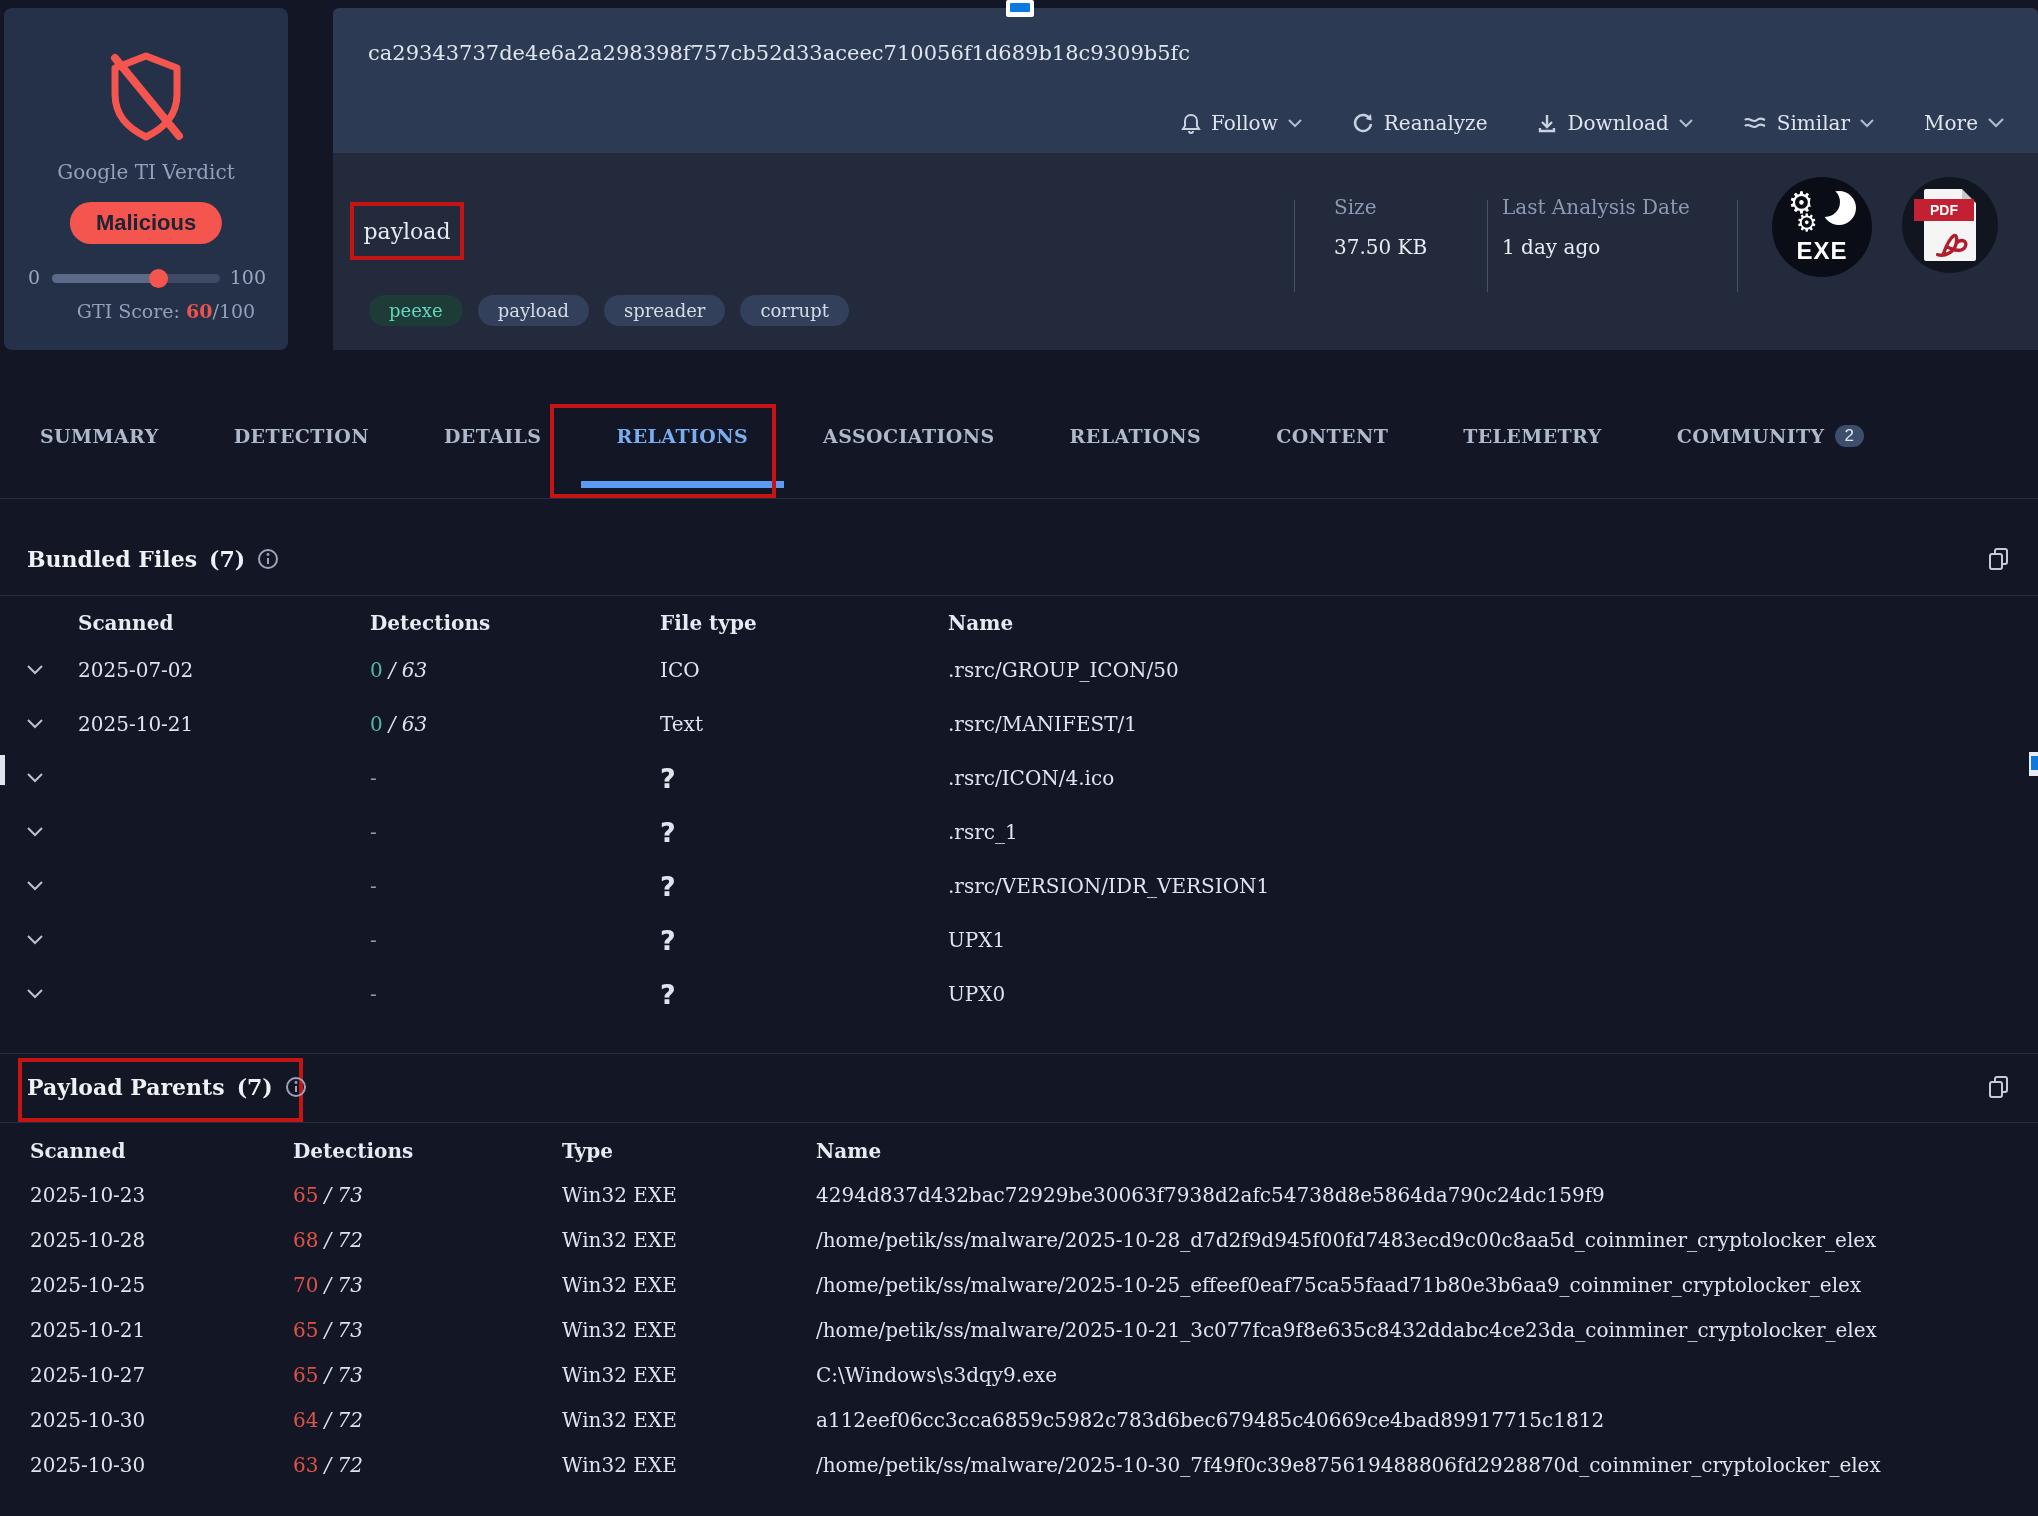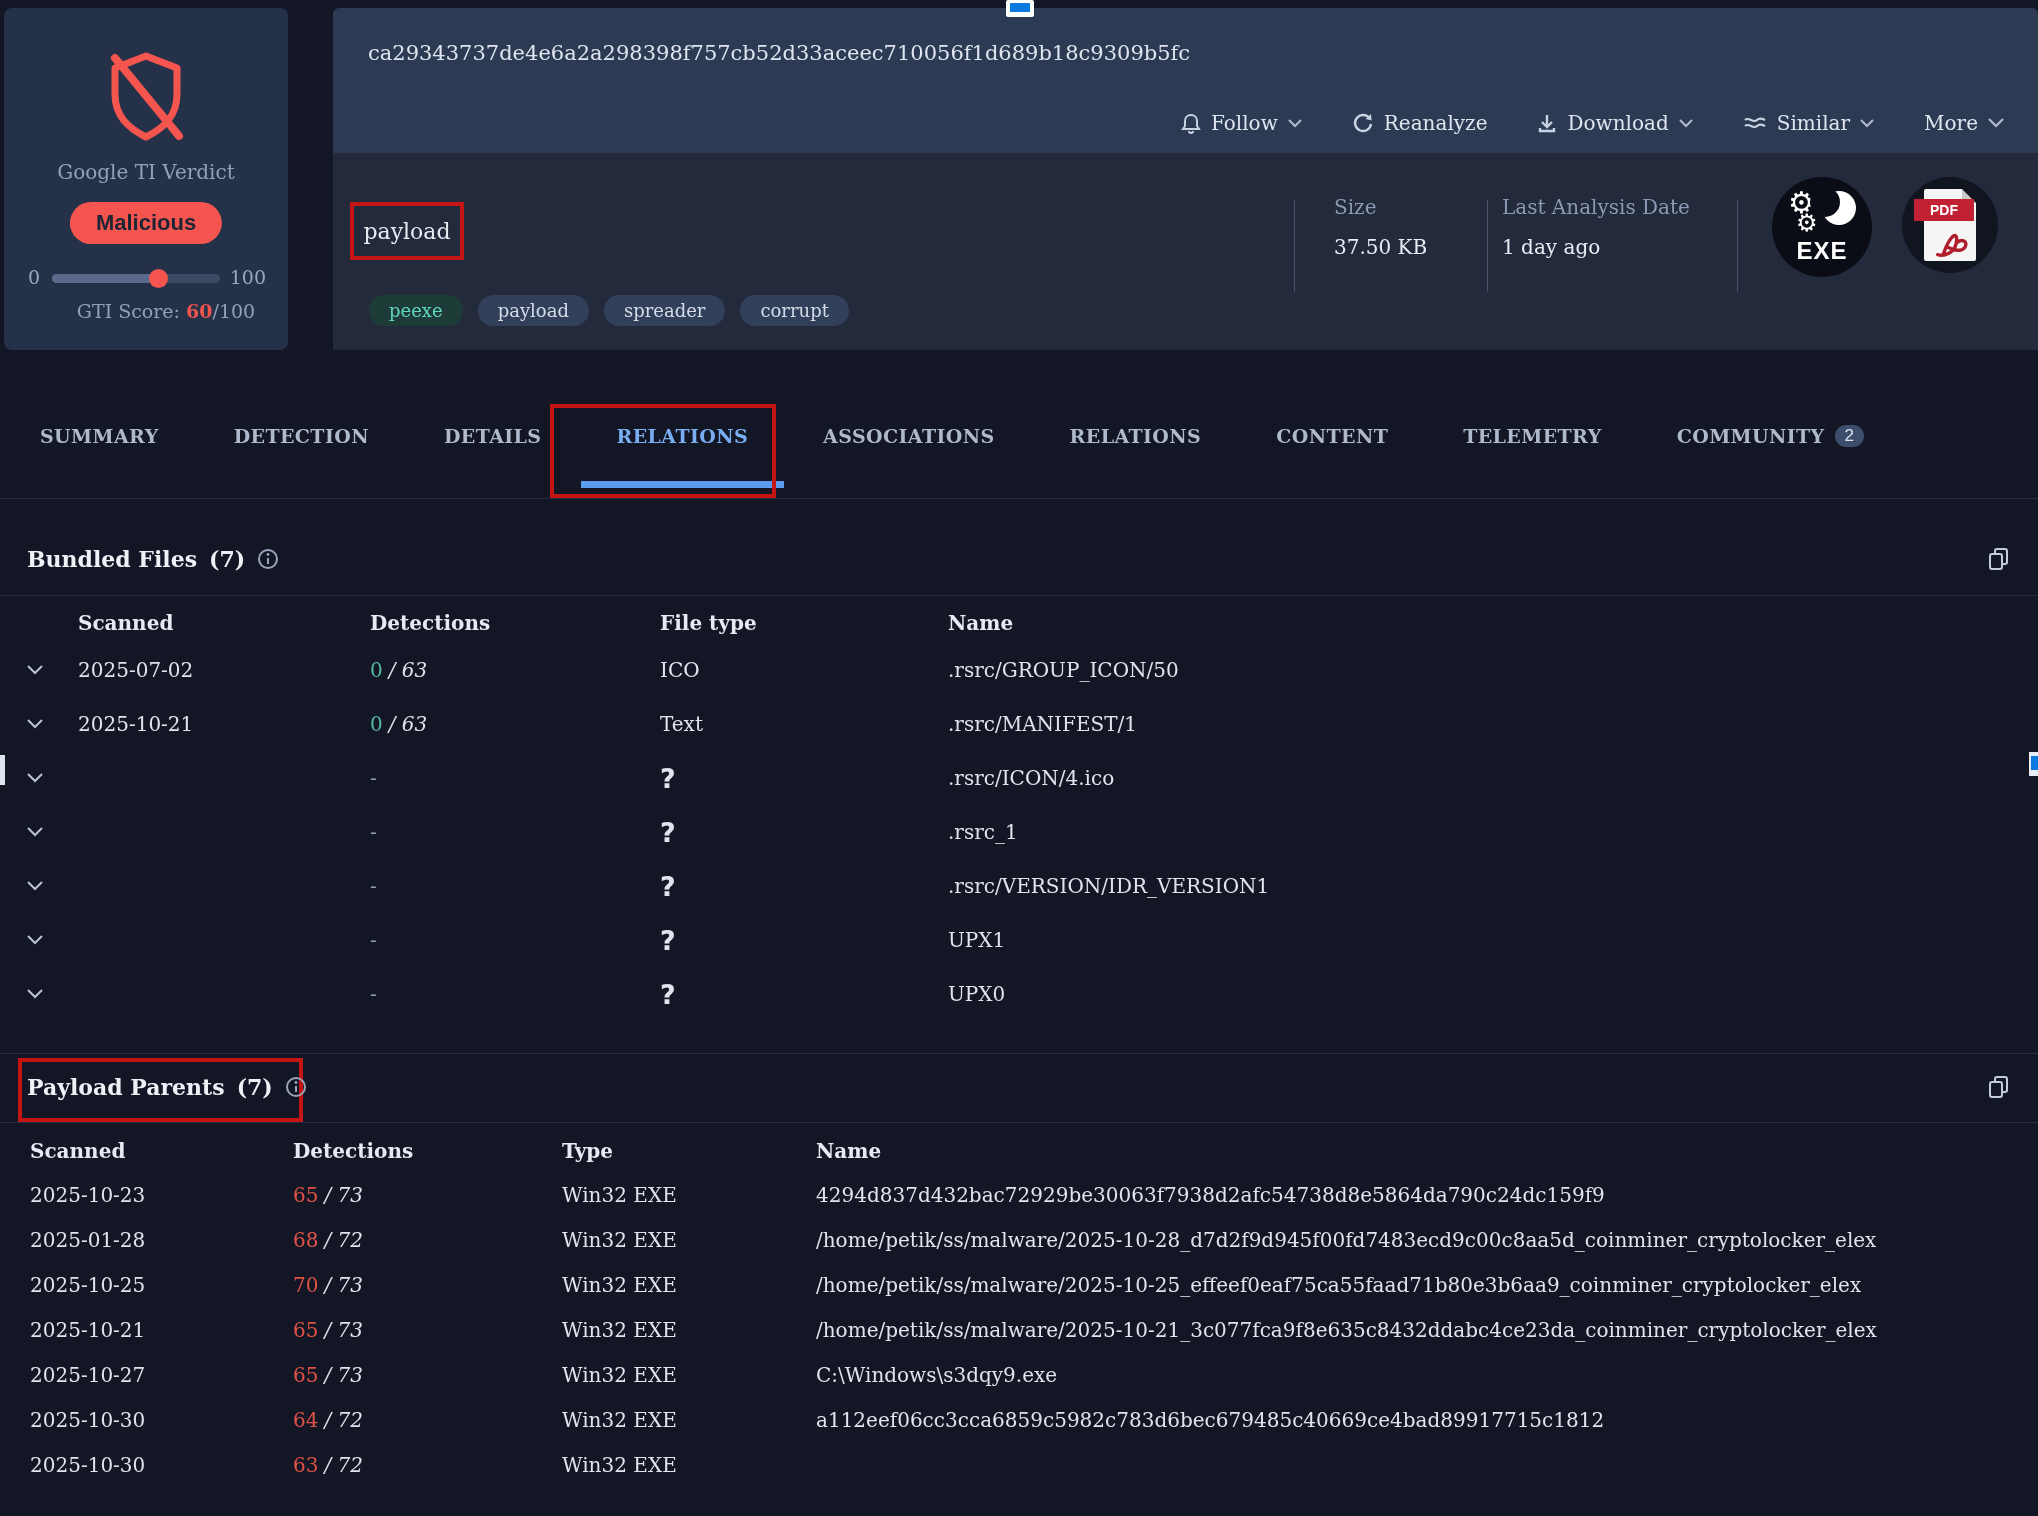--- a/index.html
+++ b/index.html
@@ -457,21 +457,21 @@
       <div class="trow p-row">
         <span class="col-pscan">2025-10-23</span>
         <span class="col-pdet">
           <span class="det-num">65</span><span class="det-rest">/ 73</span>
         </span>
         <span class="col-ptype">Win32 EXE</span>
         <span class="col-pname">4294d837d432bac72929be30063f7938d2afc54738d8e5864da790c24dc159f9</span>
       </div>
 
       <div class="trow p-row">
-        <span class="col-pscan">2025-01-28</span>
+        <span class="col-pscan">2025-10-28</span>
         <span class="col-pdet">
           <span class="det-num">68</span><span class="det-rest">/ 72</span>
         </span>
         <span class="col-ptype">Win32 EXE</span>
         <span class="col-pname">/home/petik/ss/malware/2025-10-28_d7d2f9d945f00fd7483ecd9c00c8aa5d_coinminer_cryptolocker_elex</span>
       </div>
 
       <div class="trow p-row">
         <span class="col-pscan">2025-10-25</span>
         <span class="col-pdet">
@@ -507,20 +507,21 @@
         <span class="col-ptype">Win32 EXE</span>
         <span class="col-pname">a112eef06cc3cca6859c5982c783d6bec679485c40669ce4bad89917715c1812</span>
       </div>
 
       <div class="trow p-row">
         <span class="col-pscan">2025-10-30</span>
         <span class="col-pdet">
           <span class="det-num">63</span><span class="det-rest">/ 72</span>
         </span>
         <span class="col-ptype">Win32 EXE</span>
+        <span class="col-pname">/home/petik/ss/malware/2025-10-30_7f49f0c39e875619488806fd2928870d_coinminer_cryptolocker_elex</span>
       </div>
 
   </div>
 
   <div class="artifact-top"></div>
   <div class="artifact-right"></div>
   <div class="artifact-left"></div>
 
 </div>
 

